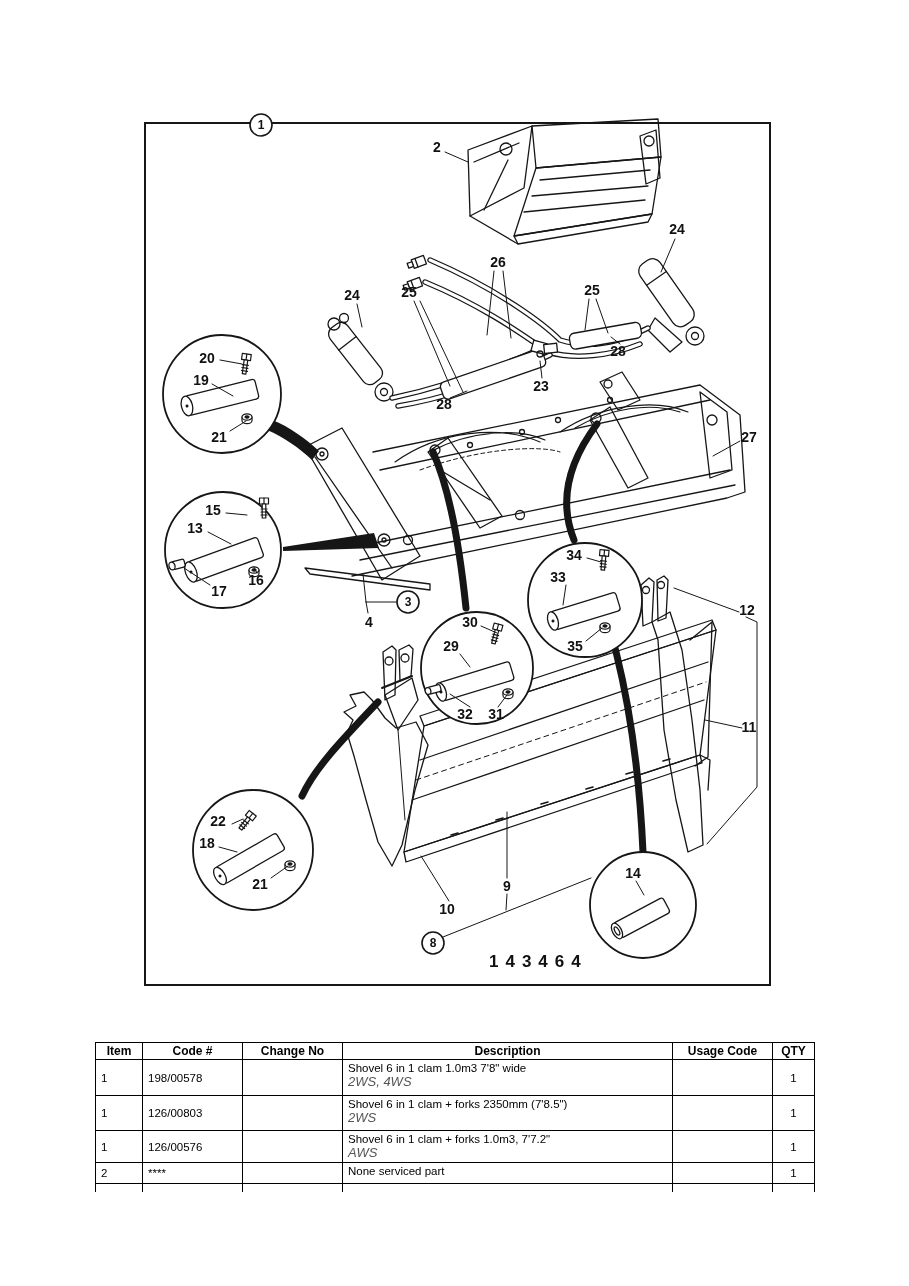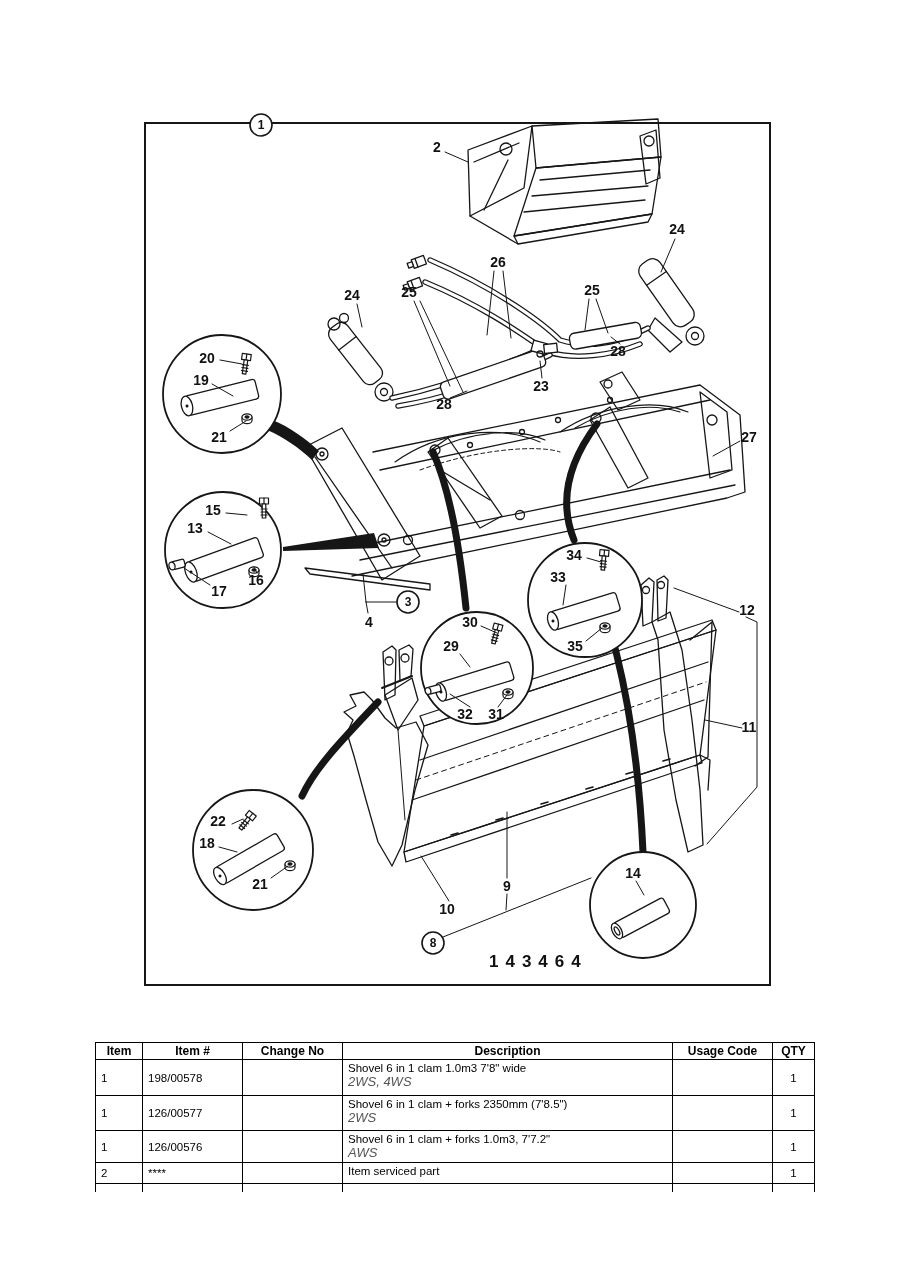--- a/index.html
+++ b/index.html
@@ -362,42 +362,42 @@
       <col style="width:47px">
         <col style="width:100px">
         <col style="width:100px">
       <col style="width:330px">
         <col style="width:100px">
         <col style="width:42px">
     </colgroup>
     <thead>
       <tr>
         <th>Item</th>
-        <th>Item #</th>
+        <th>Code #</th>
         <th>Change No</th>
         <th>Description</th>
         <th>Usage Code</th>
         <th>QTY</th>
       </tr>
     </thead>
     <tbody id="parts-tbody">
         <tr style="height: 36px;">
           <td class="c-item">1</td>
           <td class="c-part">198/00578</td>
           <td class="c-change"></td>
           <td class="c-desc">
             <div class="desc-main">Shovel 6 in 1 clam 1.0m3 7'8" wide</div>
             <div class="usage-note">2WS, 4WS</div>
           </td>
           <td class="c-usage"></td>
           <td class="c-qty">1</td>
         </tr>
         <tr style="height: 35px;">
           <td class="c-item">1</td>
-          <td class="c-part">126/00577</td>
+          <td class="c-part">126/00803</td>
           <td class="c-change"></td>
           <td class="c-desc">
             <div class="desc-main">Shovel 6 in 1 clam + forks 2350mm (7'8.5")</div>
             <div class="usage-note">2WS</div>
           </td>
           <td class="c-usage"></td>
           <td class="c-qty">1</td>
         </tr>
         <tr style="height: 32px;">
           <td class="c-item">1</td>
@@ -408,21 +408,21 @@
             <div class="usage-note">AWS</div>
           </td>
           <td class="c-usage"></td>
           <td class="c-qty">1</td>
         </tr>
         <tr style="height: 21px;">
           <td class="c-item">2</td>
           <td class="c-part">****</td>
           <td class="c-change"></td>
           <td class="c-desc">
-            <div class="desc-main">Item serviced part</div>
+            <div class="desc-main">None serviced part</div>
           </td>
           <td class="c-usage"></td>
           <td class="c-qty">1</td>
         </tr>
         <tr style="height: 12px;">
           <td></td>
           <td></td>
           <td></td>
           <td></td>
           <td></td>

